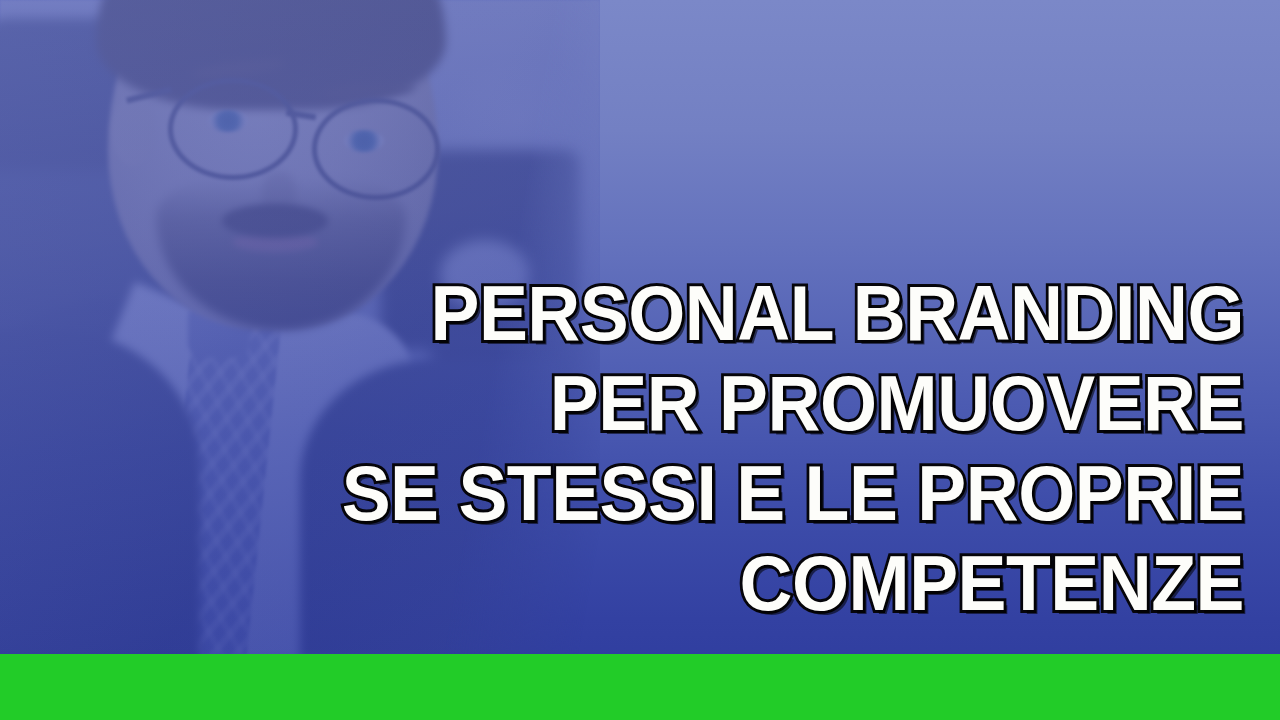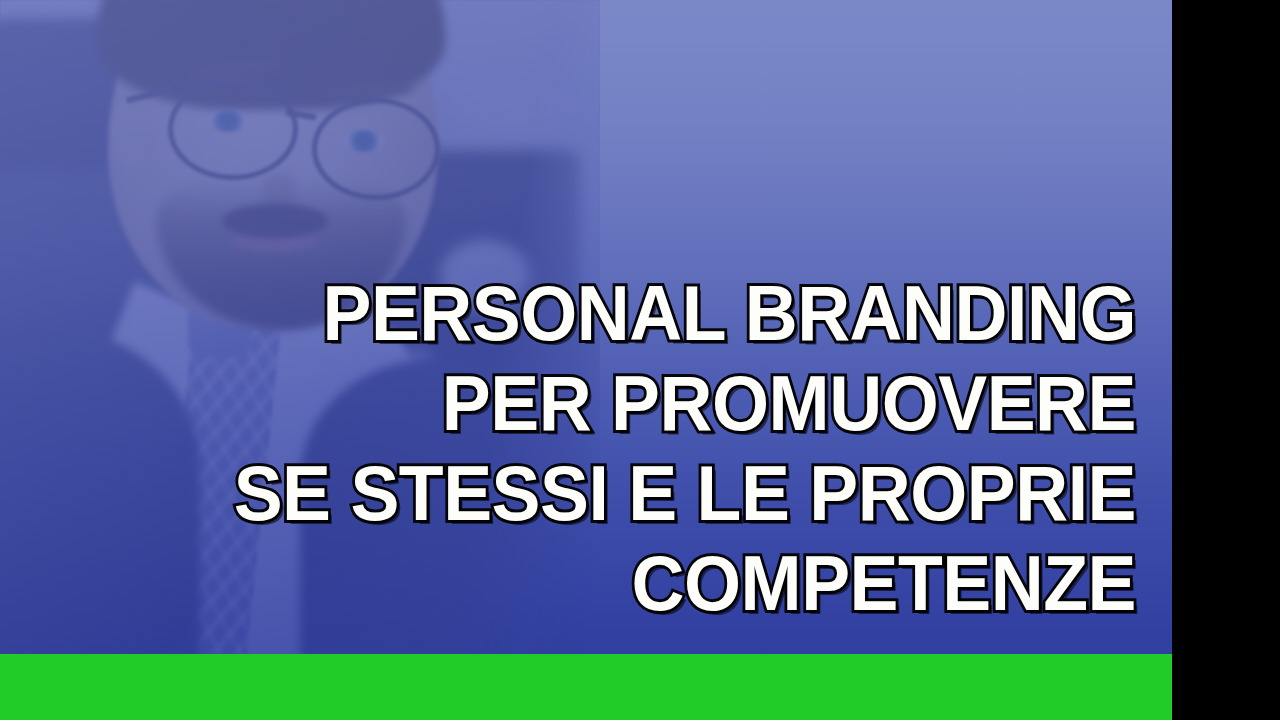--- a/index.html
+++ b/index.html
@@ -2,21 +2,21 @@
 <html><head>
 <meta charset="utf-8">
 <style>
   html, body {
     margin: 0;
     padding: 0;
     background: #000;
   }
   #thumbnail {
     position: relative;
-    width: 1172px;
+    width: 1280px;
     height: 720px;
     overflow: hidden;
     font-family: "Liberation Sans", sans-serif;
     background: #0f766e;
   }
 
   
   .bg-gradient {
     position: absolute;
     inset: 0;

